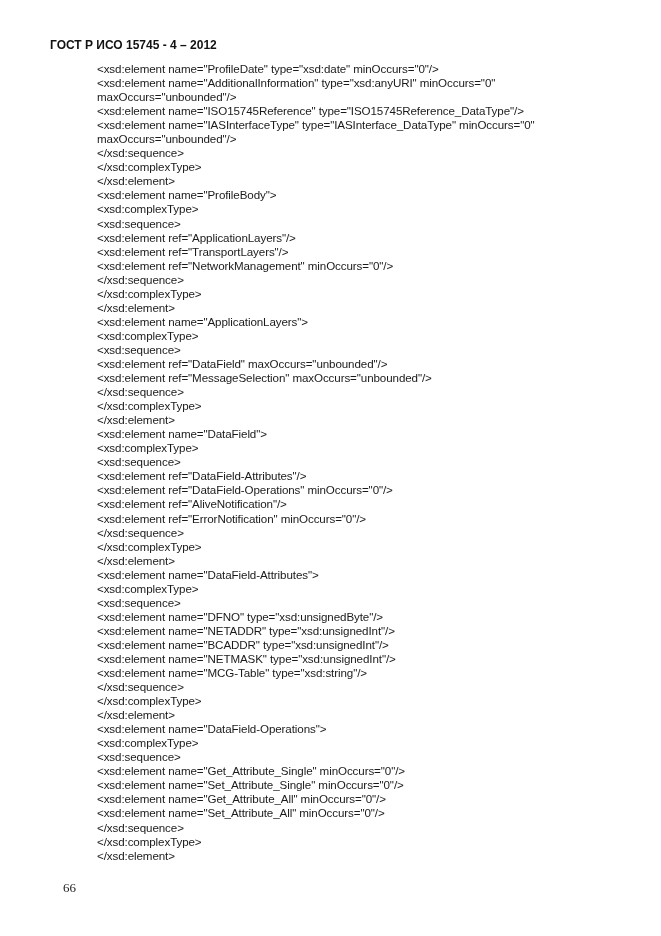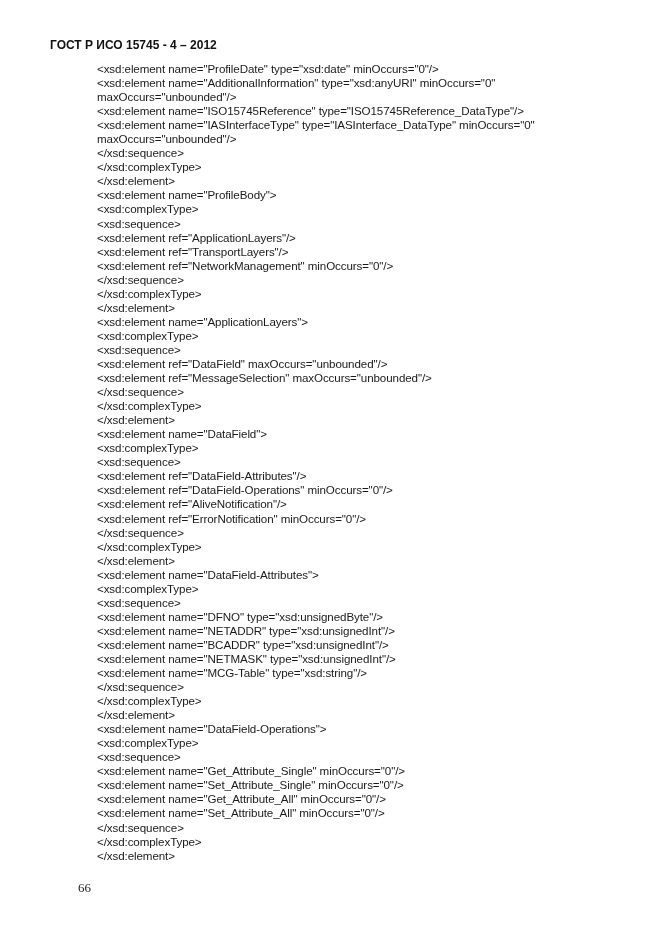--- a/index.html
+++ b/index.html
@@ -1,20 +1,20 @@
 <!DOCTYPE html>
 <html><head>
 <meta charset="utf-8">
 <style>
   html, body { margin:0; padding:0; background:#ffffff; }
   body { width:661px; height:936px; position:relative; overflow:hidden; color:#111; }
   .header { position:absolute; left:50px; top:38px; font-family:"Liberation Sans", sans-serif; font-weight:bold; font-size:12px; color:#111; }
   .code { position:absolute; left:97px; top:62px; font-family:"Liberation Sans", sans-serif; font-size:11.6px; line-height:14.05px; color:#1a1a1a; letter-spacing:-0.1px; }
   .code div { white-space:pre; height:14.05px; }
-  .pageno { position:absolute; left:78px; top:880px; font-family:"Liberation Serif", serif; font-size:13px; color:#222; }
+  .pageno { position:absolute; left:63px; top:880px; font-family:"Liberation Serif", serif; font-size:13px; color:#222; }
 </style>
 </head>
 <body>
 
 <div class="header">ГОСТ Р ИСО 15745 - 4 – 2012</div>
 
 <div class="code" id="code">
     <div>&lt;xsd:element name="ProfileDate" type="xsd:date" minOccurs="0"/&gt;</div>
     <div>&lt;xsd:element name="AdditionalInformation" type="xsd:anyURI" minOccurs="0"</div>
     <div>maxOccurs="unbounded"/&gt;</div>

